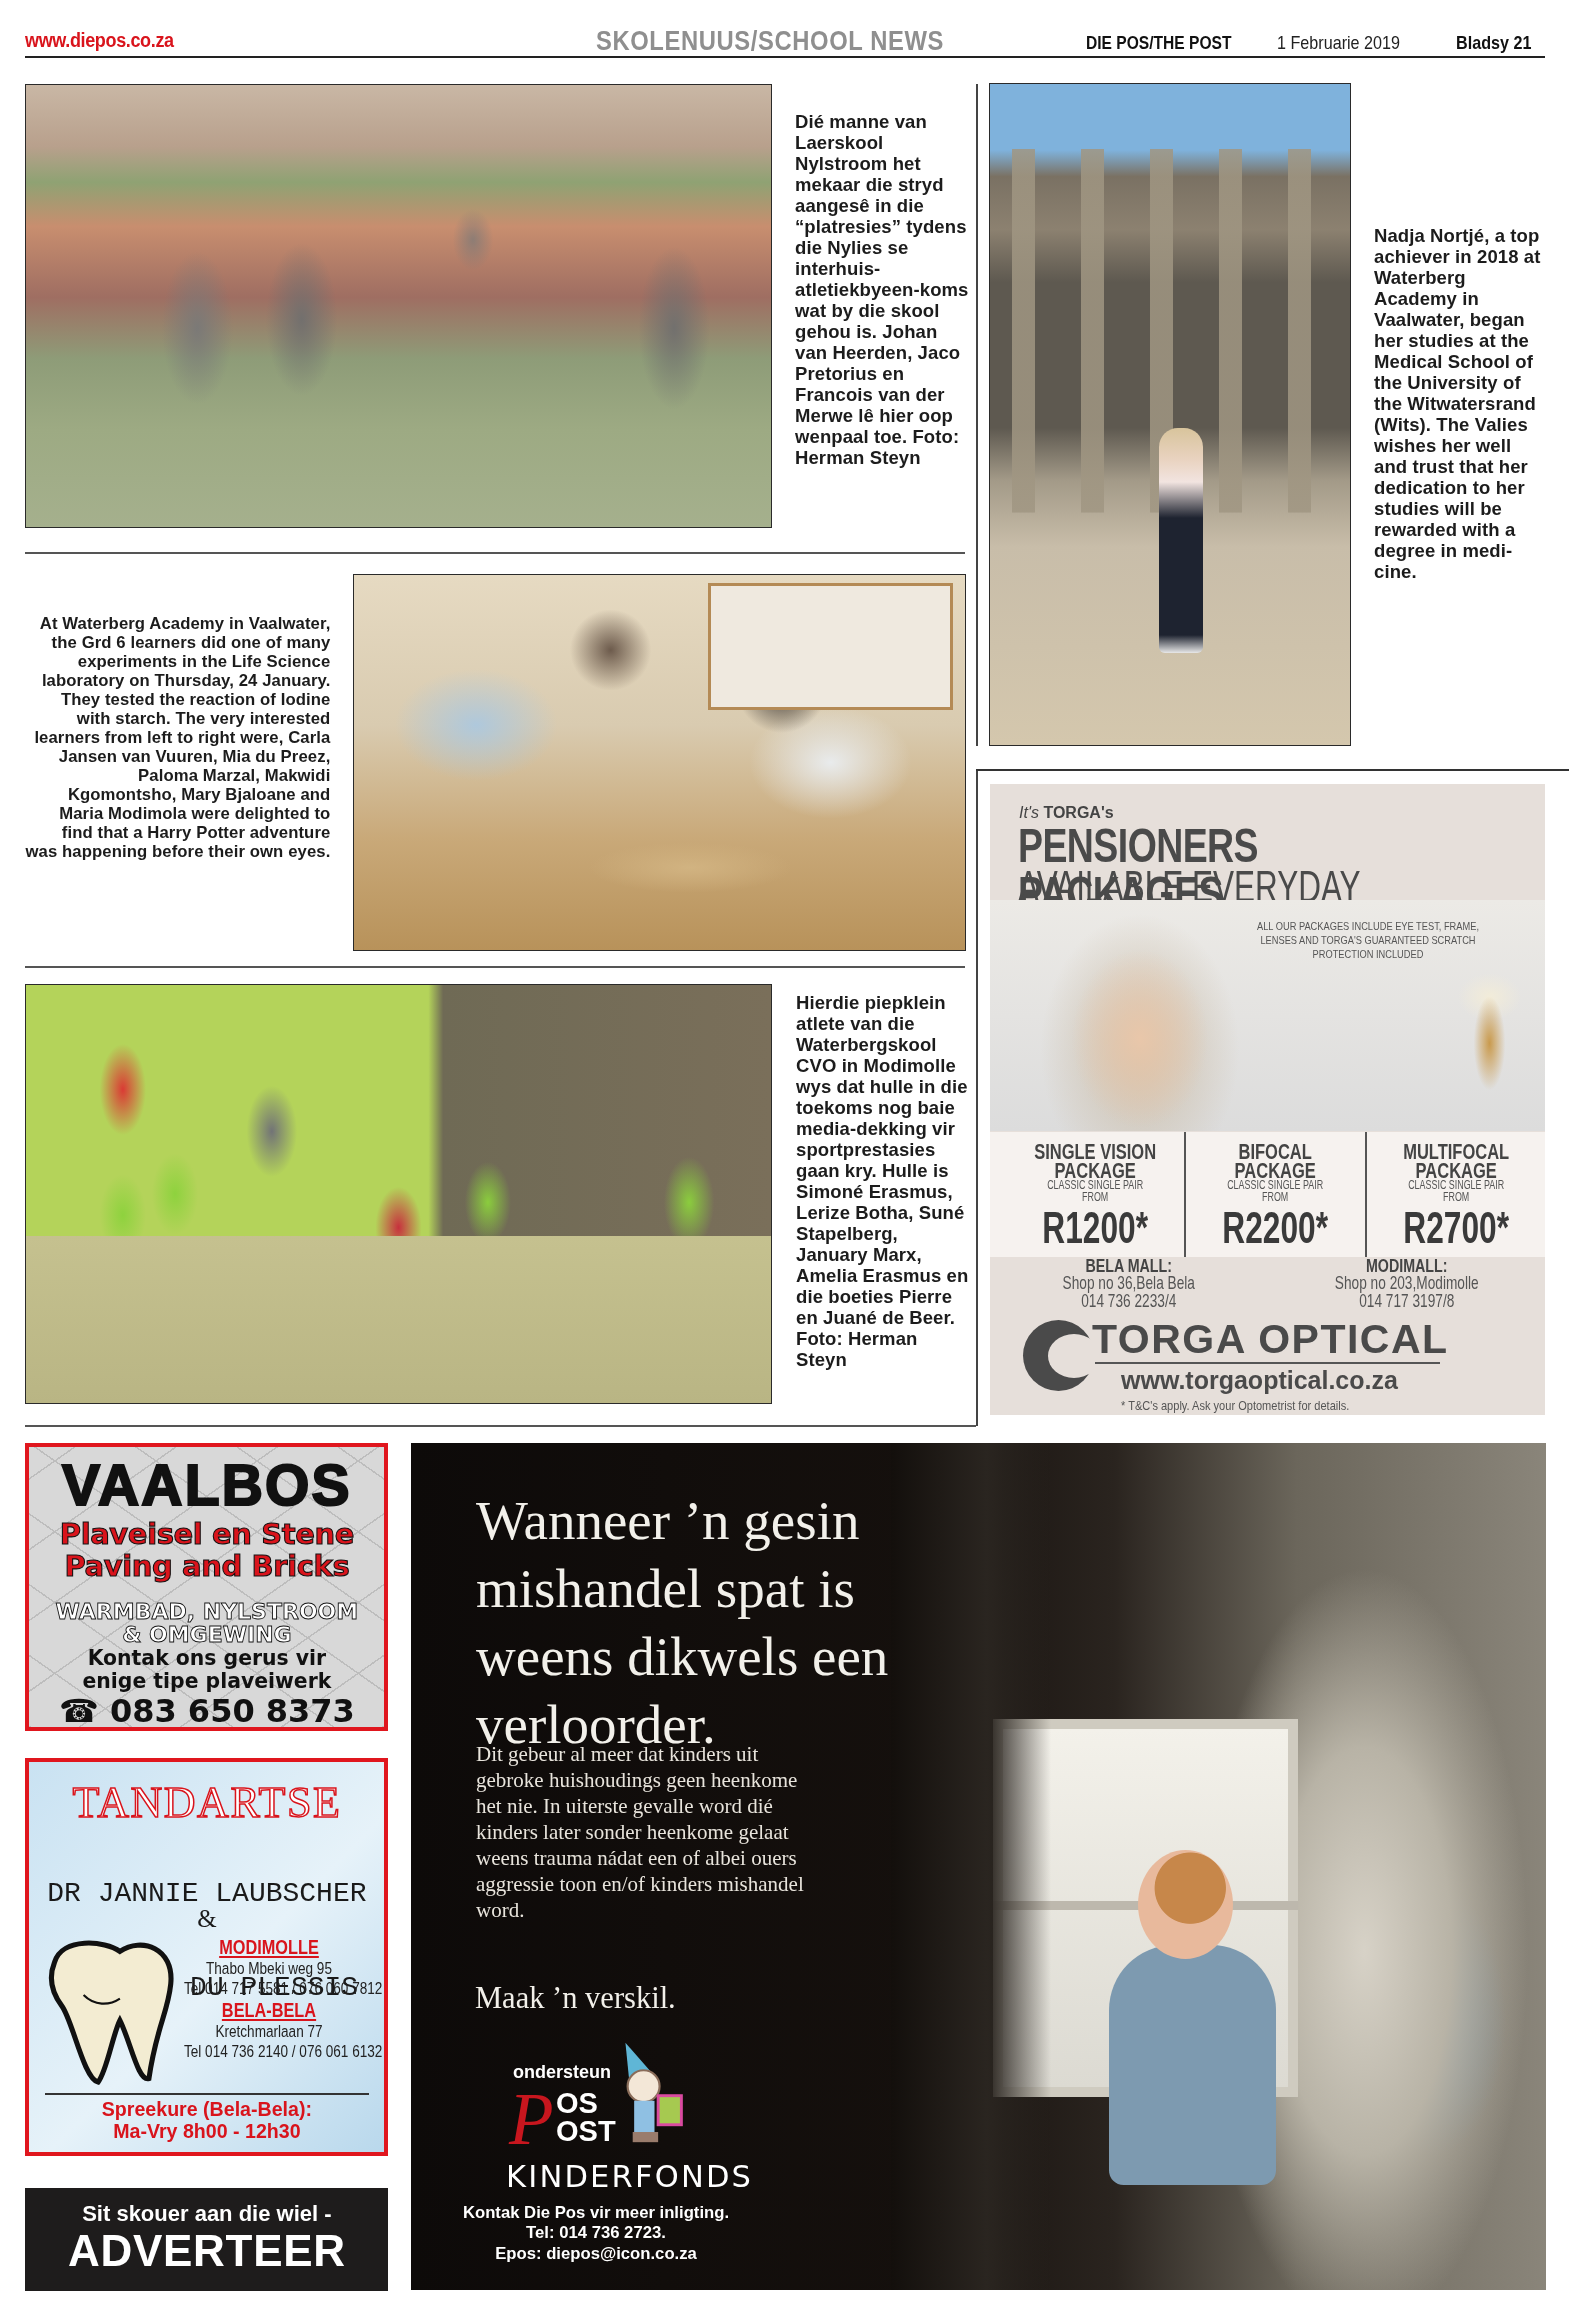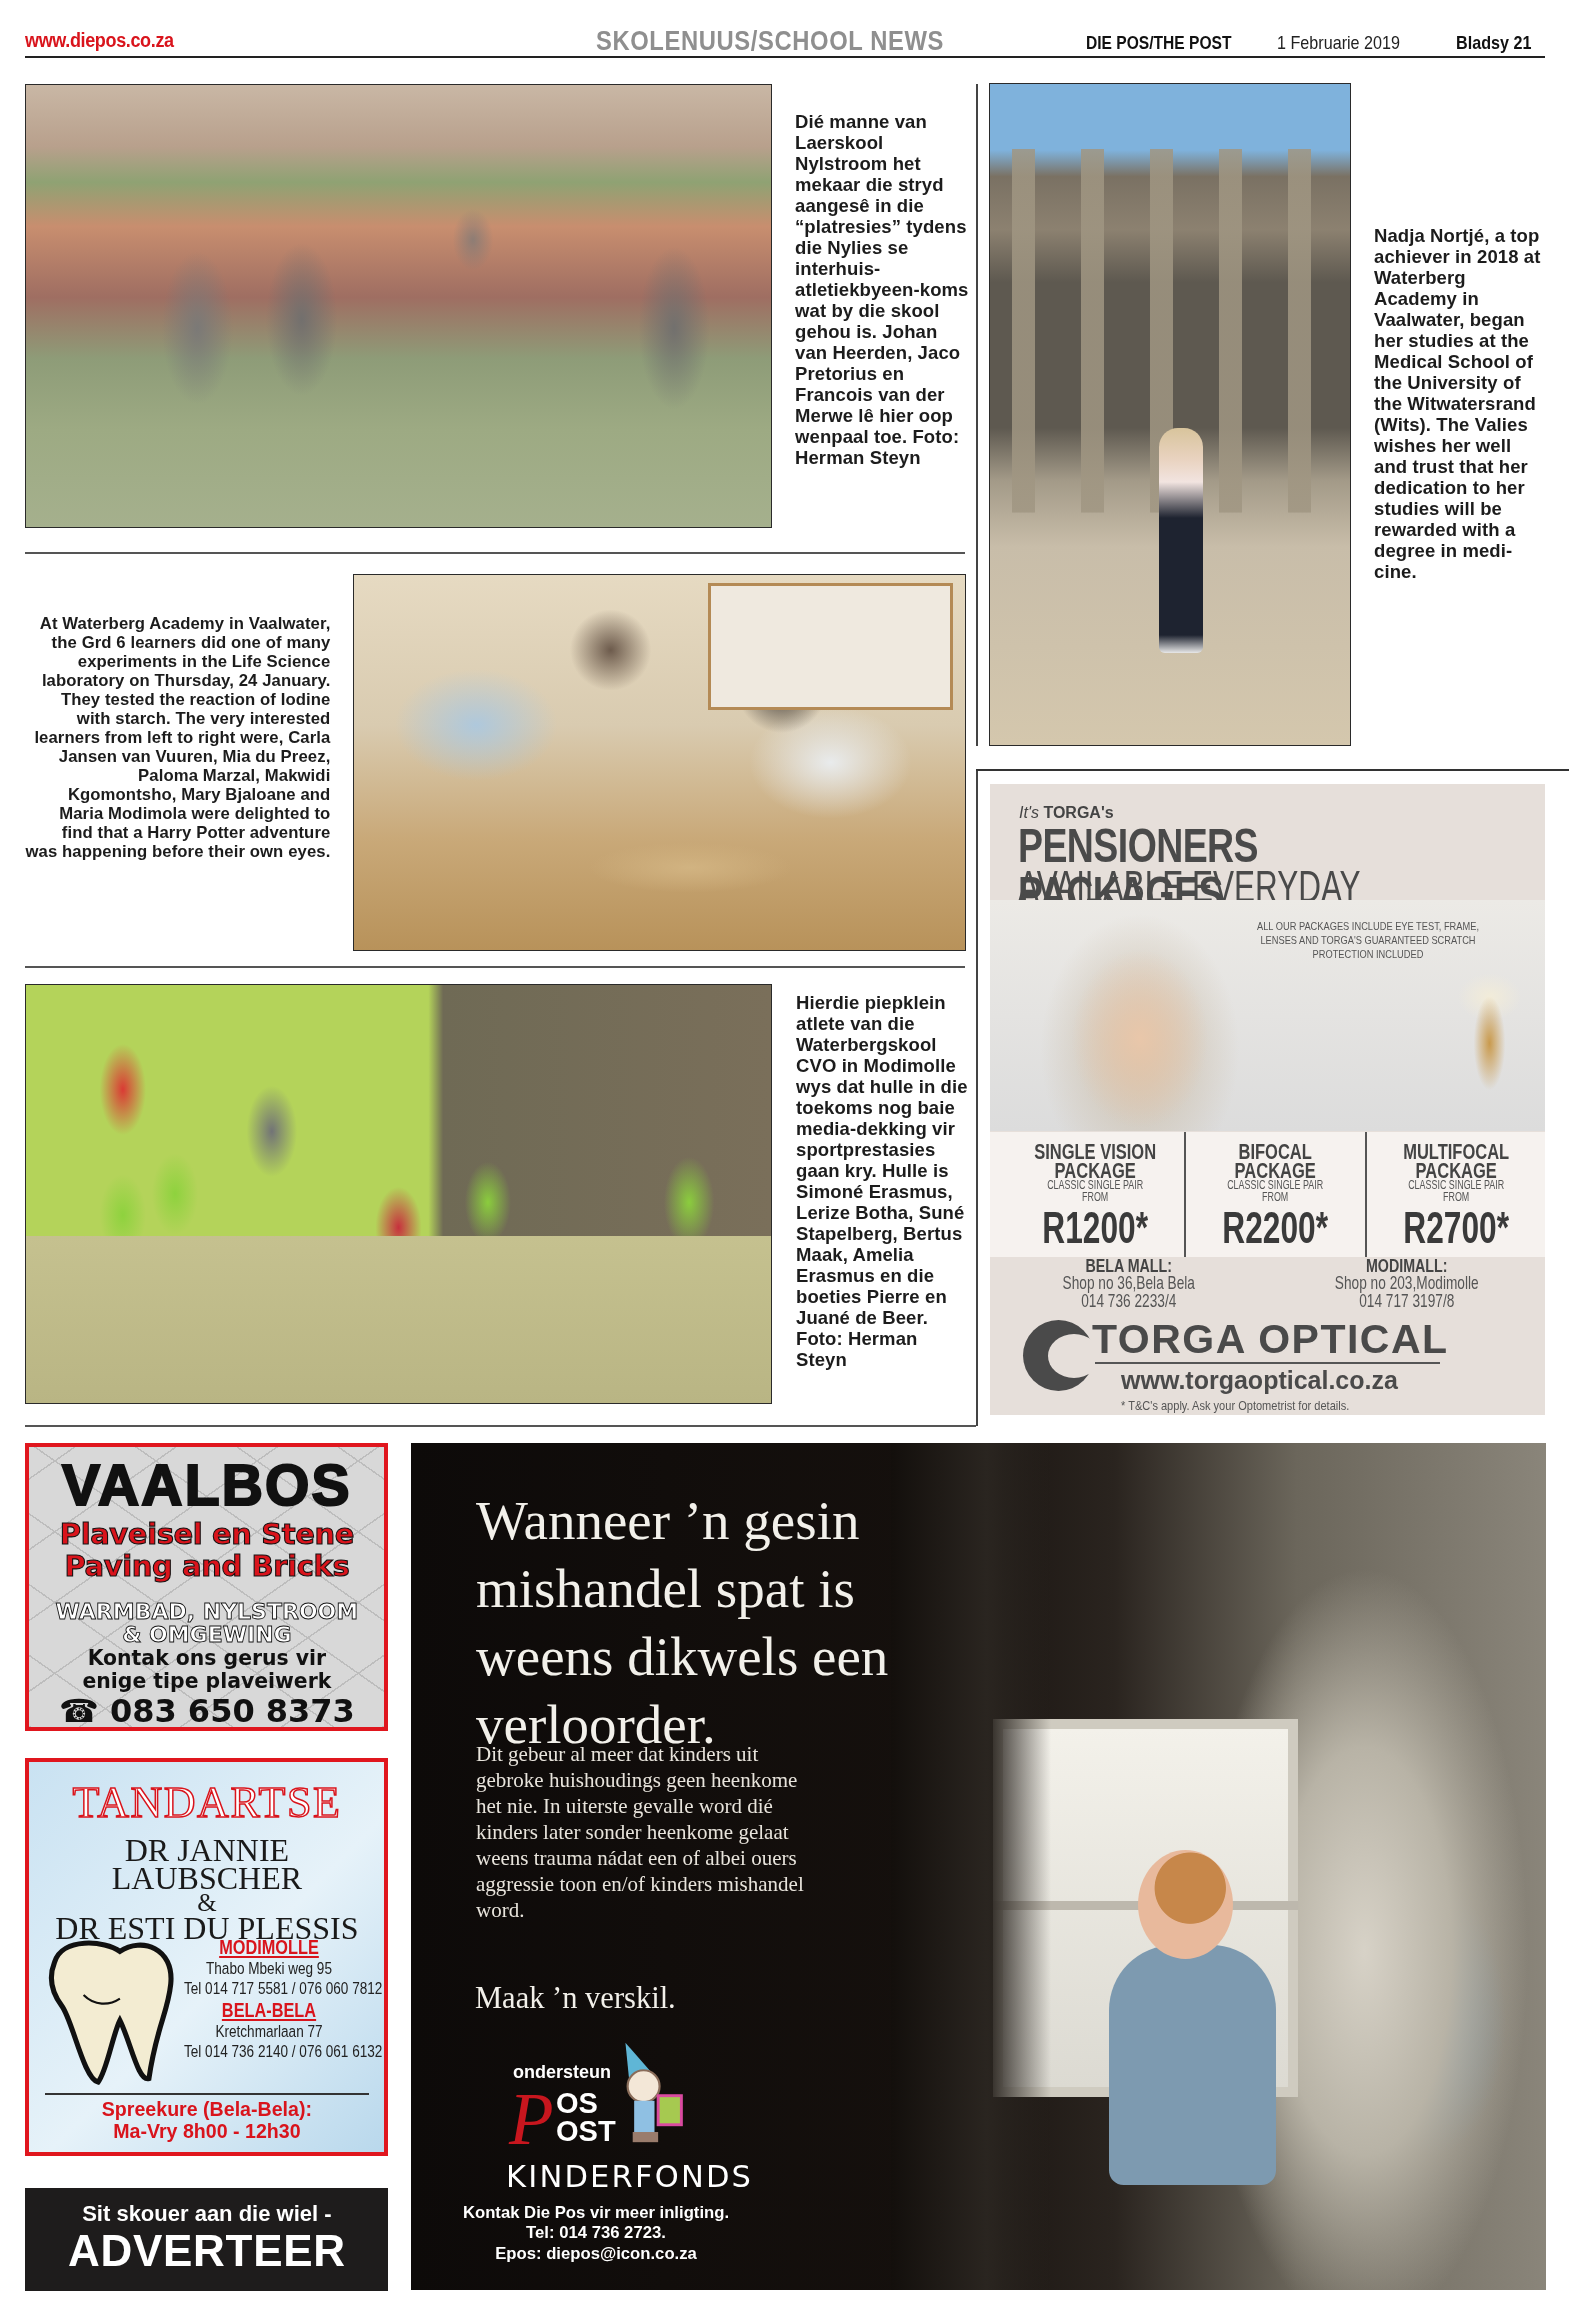--- a/index.html
+++ b/index.html
@@ -100,21 +100,21 @@
       #d8d8d8; text-align: center; overflow: hidden; }
   .vb-title { font-family: "Liberation Sans", sans-serif; font-size: 57px; font-weight: 900; color: #111; -webkit-text-stroke: 2.2px #111; letter-spacing: 2.2px; line-height: 65px; margin-top: 5.8px; }
   .vb-line-red { font-family: "DejaVu Sans", sans-serif; font-weight: bold; font-size: 29px; color: #d9141c; -webkit-text-stroke: 1.1px #111; line-height: 32px; letter-spacing: -0.4px; }
   .vb-line-white { font-family: "DejaVu Sans", sans-serif; font-weight: bold; font-size: 22px; color: #fff; -webkit-text-stroke: 0.9px #111; line-height: 25px; margin-top: 17px; }
   .vb-line-black { font-family: "DejaVu Sans", sans-serif; font-weight: bold; font-size: 20.4px; color: #111; line-height: 22.5px; }
   .vb-phone { font-family: "DejaVu Sans", sans-serif; font-weight: bold; font-size: 32px; color: #111; line-height: 38px; }
 
   
   .tandarts { border: 4.4px solid #e0161e; background: linear-gradient(135deg, #c9e2f2 0%, #e6f2f9 55%, #b9d8ec 100%); text-align: center; overflow: hidden; }
   .td-title { font-family: Liberation Serif, serif; font-size: 44px; color: #fff; -webkit-text-stroke: 1.5px #d9141c; line-height: 67px; margin-top: 7.3px; letter-spacing: 1.5px; font-weight: normal; }
-  .td-doc { font-family: Liberation Serif, serif; font-size: 32px; color: #1a1a1a; line-height: 28px; }
+  .td-doc { font-family: Liberation Mono, monospace; font-size: 28px; color: #1a1a1a; line-height: 28px; margin-top: 44px; }
   .td-amp { font-family: "Liberation Serif", serif; font-size: 25px; color: #1a1a1a; line-height: 22px; }
   .td-tooth { left: 10.2px; top: 171px; width: 138px; height: 153px; }
   .td-town { font-size: 20.4px; font-weight: bold; color: #d9141c; text-decoration: underline; transform: scaleX(0.8); line-height: 22px; }
   .td-line { font-size: 17.4px; color: #222; transform: scaleX(0.78); line-height: 20.4px; white-space: nowrap; }
   .td-block { left: 131px; top: 174px; width: 218px; text-align: center; }
   .td-rule { left: 16px; top: 331px; width: 324px; height: 1.5px; background: #333; }
   .td-hours { left: 0; top: 336px; width: 100%; text-align: center; font-weight: bold; font-size: 19.6px; color: #d9141c; line-height: 22px; }
 
   
   .adverteer { background: #1e1c1c; text-align: center; color: #fff; }
@@ -167,21 +167,21 @@
 <div class="abs caption caption-right" style="left:25.4px;top:614px;width:305px;">At Waterberg Academy in Vaalwater, the Grd 6 learners did one of many experiments in the Life Science laboratory on Thursday, 24 January. They tested the reaction of Iodine with starch. The very interested learners from left to right were, Carla Jansen van Vuuren, Mia du Preez, Paloma Marzal, Makwidi Kgomontsho, Mary Bjaloane and Maria Modimola were delighted to find that a Harry Potter adventure was happening before their own eyes.</div>
 <div class="abs photo photo-lab" style="left:353px;top:574px;width:613px;height:377px;" title="Grade 6 learners leaning over plates of food in a science laboratory">
   <div class="abs lab-board"></div>
 </div>
 
 <div class="abs hrule" style="left:25.4px;top:966px;width:940px;"></div>
 
 <div class="abs photo photo-tots" style="left:25.4px;top:984px;width:747px;height:420px;" title="Toddlers in green shirts running on a grass track">
   <div class="abs tots-grass"></div>
 </div>
-<div class="abs caption" style="left:796px;top:992px;width:174px;">Hierdie piepklein atlete van die Waterbergskool CVO in Modimolle wys dat hulle in die toekoms nog baie media-dekking vir sportprestasies gaan kry. Hulle is Simoné Erasmus, Lerize Botha, Suné Stapelberg, Bertus Maak, Amelia Erasmus en die boeties  Pierre en Juané de Beer. Foto: Herman Steyn</div>
+<div class="abs caption" style="left:796px;top:992px;width:174px;">Hierdie piepklein atlete van die Waterbergskool CVO in Modimolle wys dat hulle in die toekoms nog baie media-dekking vir sportprestasies gaan kry. Hulle is Simoné Erasmus, Lerize Botha, Suné Stapelberg, January Marx, Amelia Erasmus en die boeties  Pierre en Juané de Beer. Foto: Herman Steyn</div>
 
 <div class="abs vrule" style="left:976px;top:769px;height:657px;"></div>
 <div class="abs hrule" style="left:976px;top:769px;width:593px;background:#333;"></div>
 <div class="abs hrule" style="left:25.4px;top:1425px;width:951px;"></div>
 
 <div class="abs torga" style="left:990px;top:784px;width:555px;height:631px;">
   <div class="abs torga-kicker"><i>It's</i> <span>TORGA's</span></div>
   <div class="abs torga-head">PENSIONERS PACKAGES</div>
   <div class="abs torga-sub">AVAILABLE EVERYDAY</div>
   <div class="abs torga-photo"></div>

